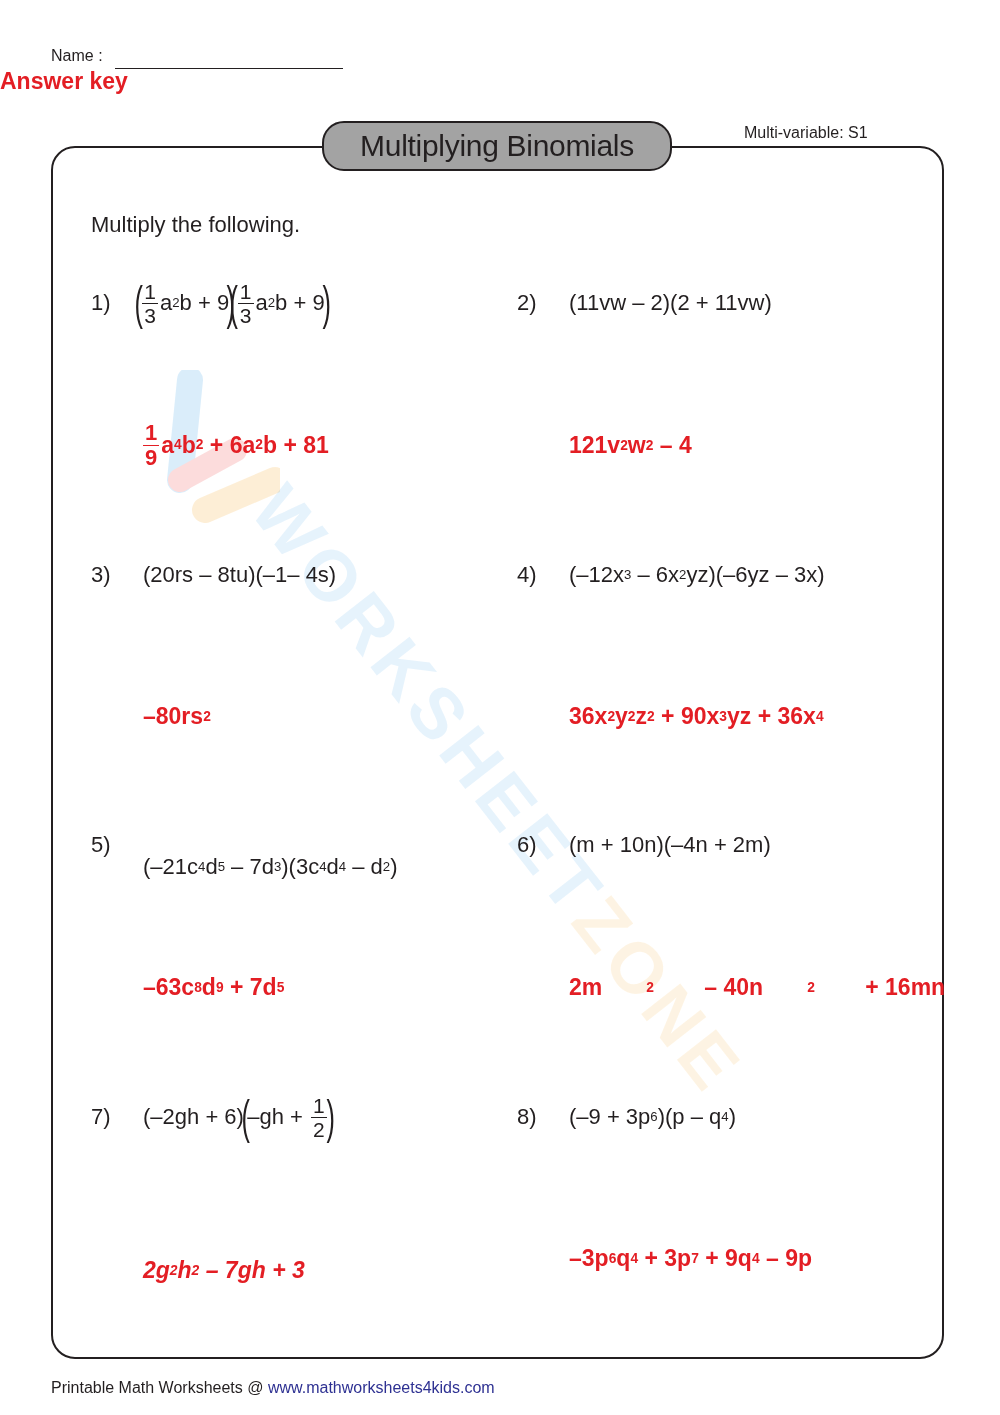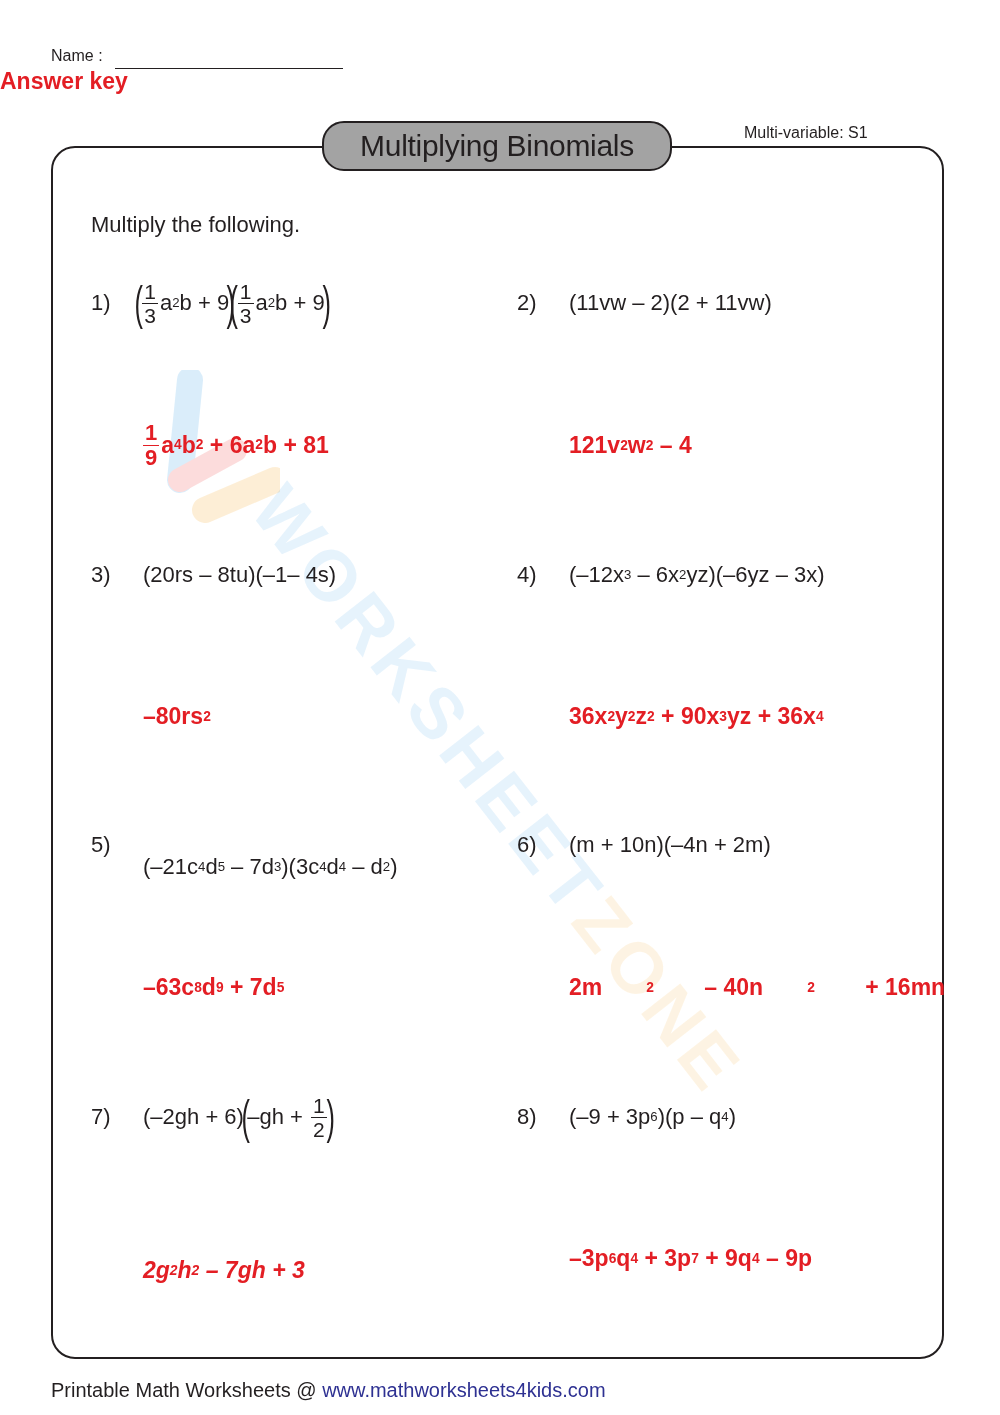--- a/index.html
+++ b/index.html
@@ -26,21 +26,21 @@
           margin: 0 2px; line-height: 1; }
   .frac .n { border-bottom: 1.5px solid currentColor; padding: 0 2px 1px; }
   .frac .d { padding-top: 1px; }
   .q .frac { font-size: 21px; }
   .ans .frac { font-size: 22px; }
   .paren { font-size: 46px; font-weight: 200; line-height: 1; transform: scaleX(0.55); display: inline-block; margin: 0 -6px; }
   .watermark { position: absolute; left: 300px; top: 470px; font-size: 72px; font-weight: bold;
                transform: rotate(52deg); transform-origin: left top; letter-spacing: 6px; opacity: 0.12; color: #3aa0e8; white-space: nowrap; }
   .watermark .z { color: #f5a623; }
   .wm-logo { position: absolute; left: 160px; top: 370px; width: 120px; height: 160px; opacity: 0.18; }
-  .footer { position: absolute; left: 51px; top: 1379px; font-size: 20px; }
+  .footer { position: absolute; left: 51px; top: 1379px; font-size: 16px; }
   .footer .url { color: #2e3192; }
 </style>
 </head>
 <body>
 
 <div class="name-row">Name :</div>
 <div class="name-line"></div>
 <div class="answer-key">Answer key</div>
 
 <div class="frame"></div>

